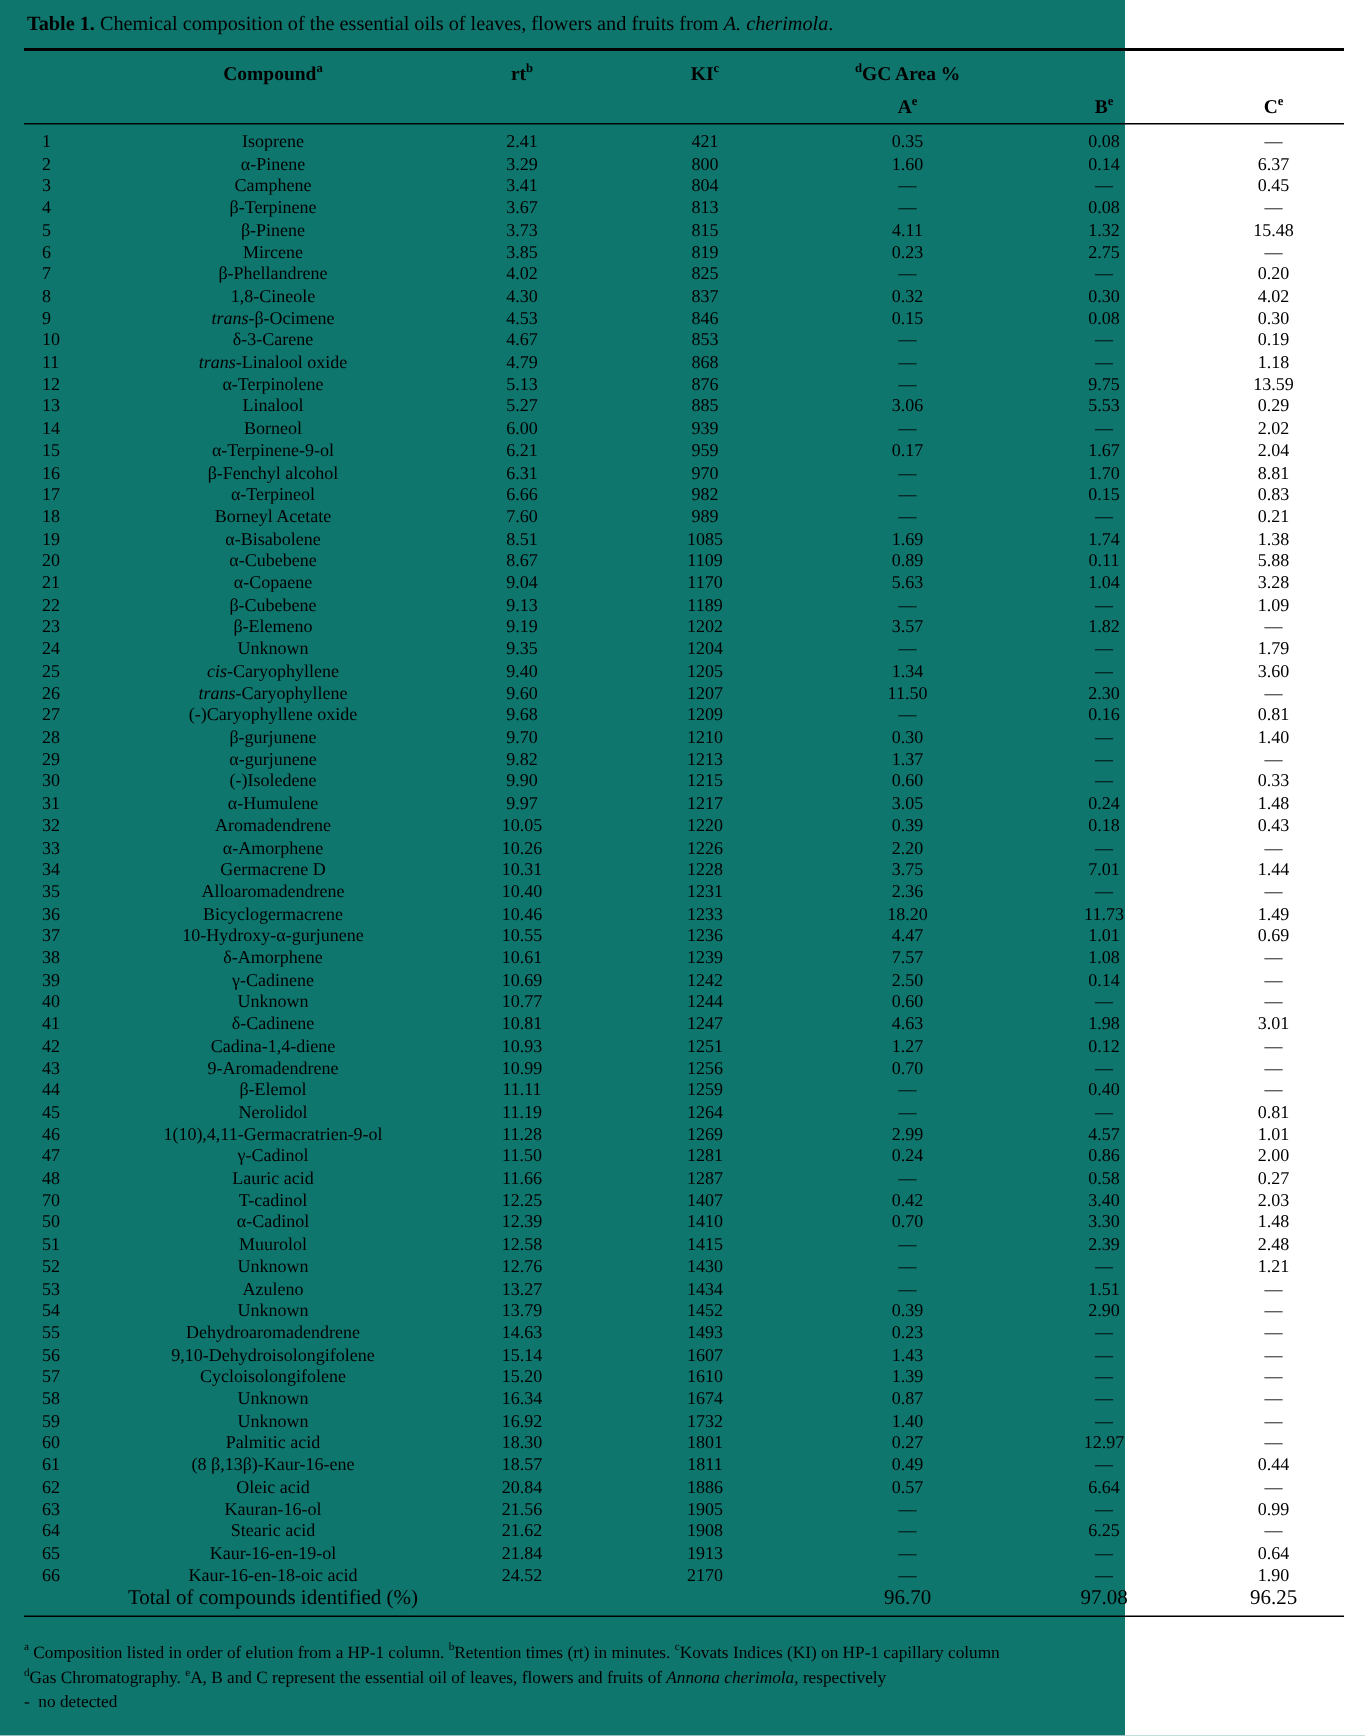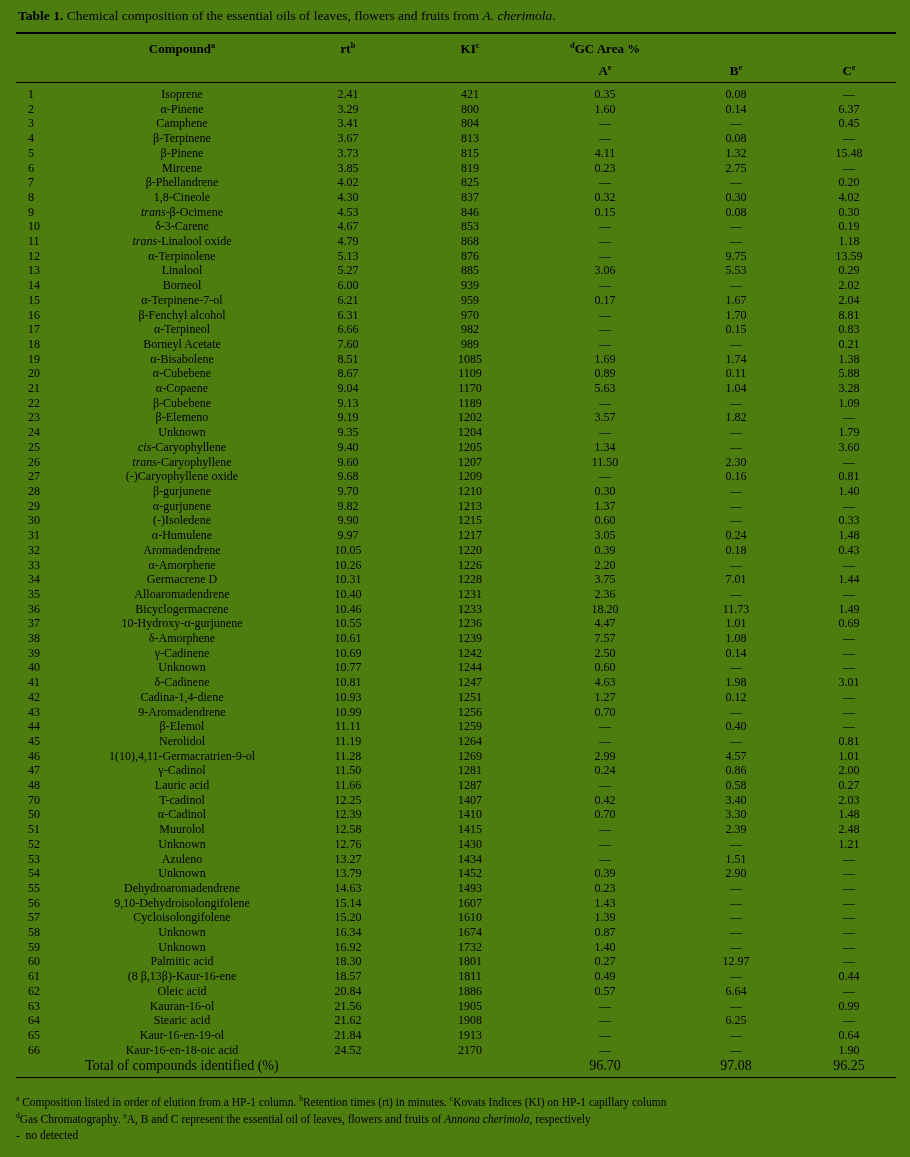--- a/index.html
+++ b/index.html
@@ -3,25 +3,25 @@
 <meta charset="utf-8">
 <style>
   html, body {
     margin: 0;
     padding: 0;
     background: #ffffff;
     color: #000000;
     font-family: "Liberation Serif", serif;
   }
   .page {
-    width: 910px;
+    width: 750px;
     height: 1157px;
     box-sizing: border-box;
     padding: 7px 14px 0 16px;
-    background: #4d7c0f;
+    background: #0f766e;
   }
   .title {
     font-size: 13.5px;
     line-height: 18px;
     margin: 0 0 7px 2px;
   }
   .title .bold { font-weight: bold; }
   .title i { font-style: italic; }
 
   table.comp {
@@ -241,21 +241,21 @@
           <td>14</td>
           <td>Borneol</td>
           <td>6.00</td>
           <td>939</td>
           <td>—</td>
           <td>—</td>
           <td>2.02</td>
         </tr>
         <tr>
           <td>15</td>
-          <td>α-Terpinene-7-ol</td>
+          <td>α-Terpinene-9-ol</td>
           <td>6.21</td>
           <td>959</td>
           <td>0.17</td>
           <td>1.67</td>
           <td>2.04</td>
         </tr>
         <tr>
           <td>16</td>
           <td>β-Fenchyl alcohol</td>
           <td>6.31</td>

